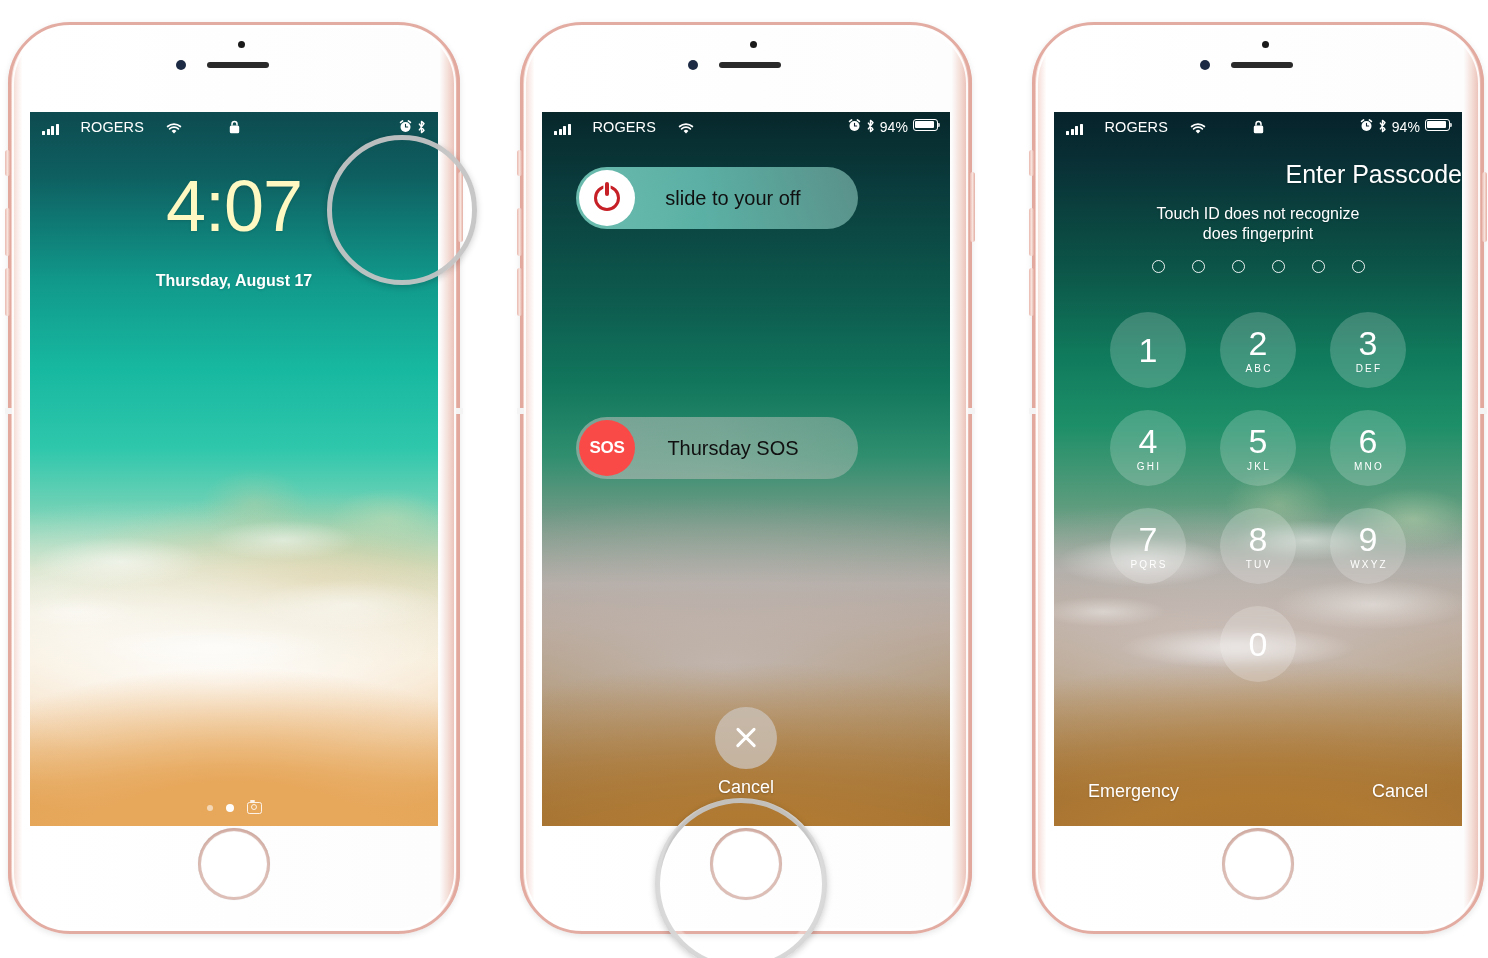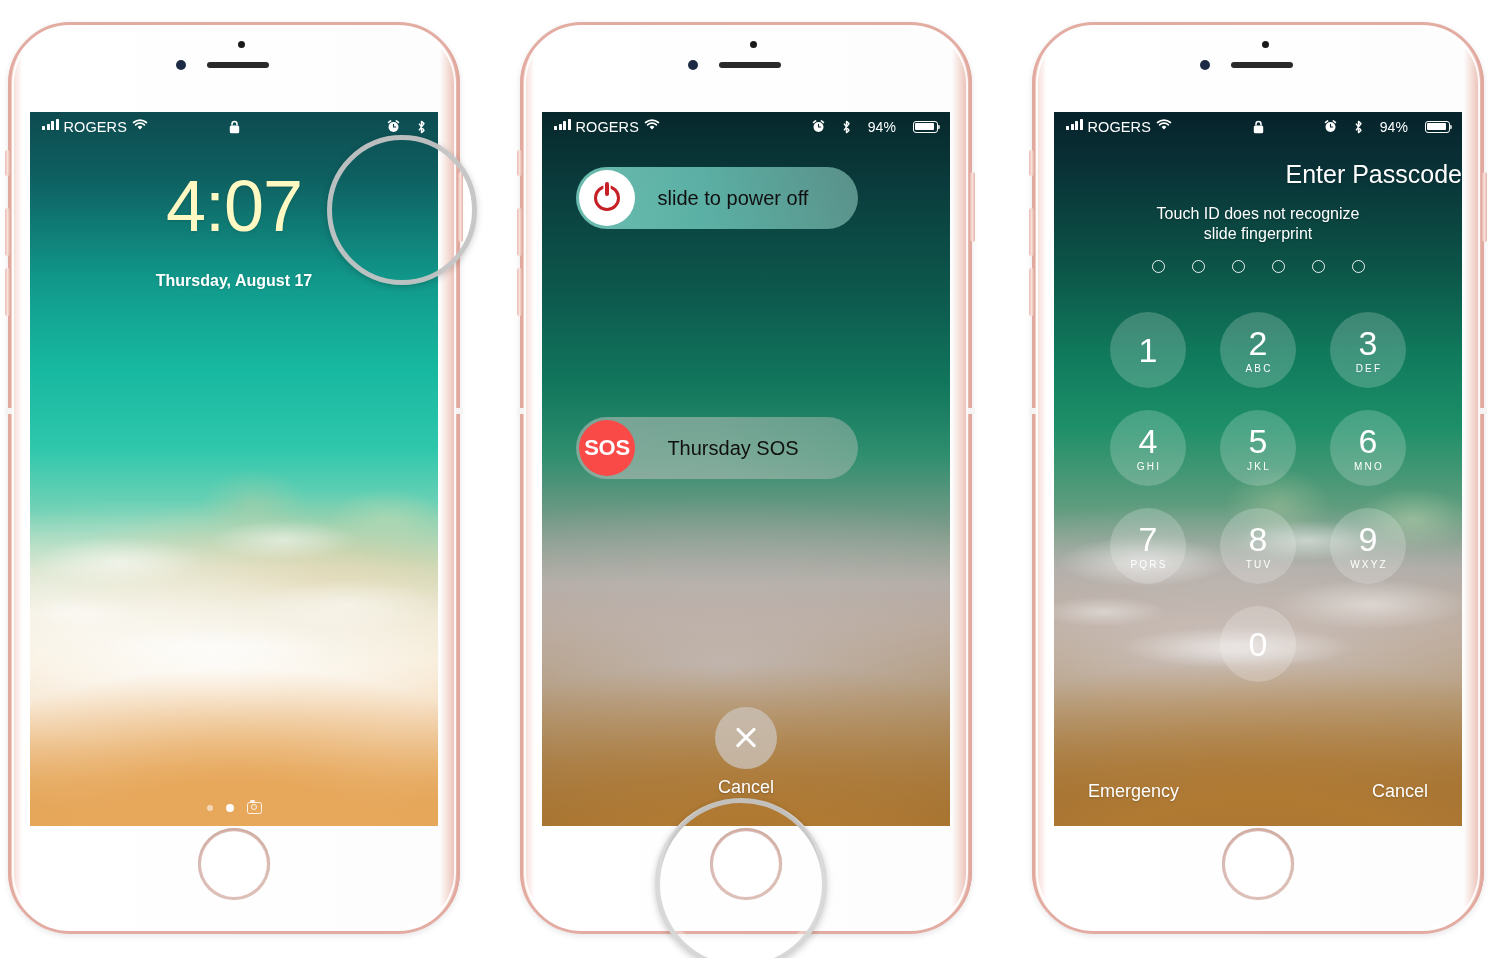--- a/index.html
+++ b/index.html
@@ -223,23 +223,23 @@
     left: 0; right: 0; top: 0;
     height: 29px;
     display: flex;
     align-items: center;
     padding: 0 12px;
     color: #fff;
     font-size: 15px;
     z-index: 5;
     letter-spacing: 0.1px;
   }
-  .sb-left { display: flex; align-items: flex-start; gap: 5px; }
+  .sb-left { display: flex; align-items: flex-end; gap: 22px; }
   .sb-center { position: absolute; left: 0; right: 0; text-align: center; pointer-events: none; }
-  .sb-right { margin-left: auto; display: flex; align-items: center; gap: 17px; position: relative; z-index: 2; }
+  .sb-right { margin-left: auto; display: flex; align-items: flex-start; gap: 5px; position: relative; z-index: 2; }
   .carrier { font-size: 14.5px; }
 
   .signal-bars { display: inline-flex; align-items: flex-end; gap: 1.5px; height: 11px; }
   .signal-bars i { display: block; width: 3px; background: #fff; border-radius: 0.5px; }
   .signal-bars i:nth-child(1) { height: 4px; }
   .signal-bars i:nth-child(2) { height: 6px; }
   .signal-bars i:nth-child(3) { height: 8.5px; }
   .signal-bars i:nth-child(4) { height: 11px; }
 
   .batt {
@@ -343,21 +343,21 @@
   .slider-knob {
     position: absolute;
     left: 3px; top: 3px;
     width: 56px; height: 56px;
     border-radius: 50%;
     display: flex;
     align-items: center;
     justify-content: center;
   }
   .knob-power { background: #ffffff; }
-  .knob-sos { background: #fa4a47; color: #fff; font-weight: 700; font-size: 22px; letter-spacing: -0.3px; }
+  .knob-sos { background: #fa4a47; color: #fff; font-weight: 700; font-size: 17px; letter-spacing: -0.3px; }
   .slider-label {
     width: 100%;
     text-align: center;
     padding-left: 32px;
     box-sizing: border-box;
     font-size: 20px;
     color: #101010;
     font-weight: 400;
   }
   .power-glyph {
@@ -624,21 +624,21 @@
         </div>
       </div>
 
       <div class="slider-track slider-power">
         <div class="slider-knob knob-power">
           <span class="power-glyph">
             <span class="ring"></span>
               <span class="stem"></span>
           </span>
         </div>
-        <div class="slider-label">slide to power off</div>
+        <div class="slider-label">slide to your off</div>
       </div>
 
       <div class="slider-track slider-sos">
         <div class="slider-knob knob-sos">SOS</div>
         <div class="slider-label">Thursday SOS</div>
       </div>
 
       <div class="cancel-wrap">
         <div class="cancel-circle"></div>
         <div class="cancel-label">Cancel</div>
@@ -695,21 +695,21 @@
           <span class="pct">94%</span>
           <span class="batt">
               <span style="width:94%"></span>
             </span>
         </div>
       </div>
 
       <div class="pc-title">Enter Passcode</div>
       <div class="pc-sub">
         <div>Touch ID does not recognize</div>
-        <div>slide fingerprint</div>
+        <div>does fingerprint</div>
       </div>
 
       <div class="pc-dots" id="pc-dots">
           <span></span>
           <span></span>
           <span></span>
           <span></span>
           <span></span>
           <span></span>
         </div>

